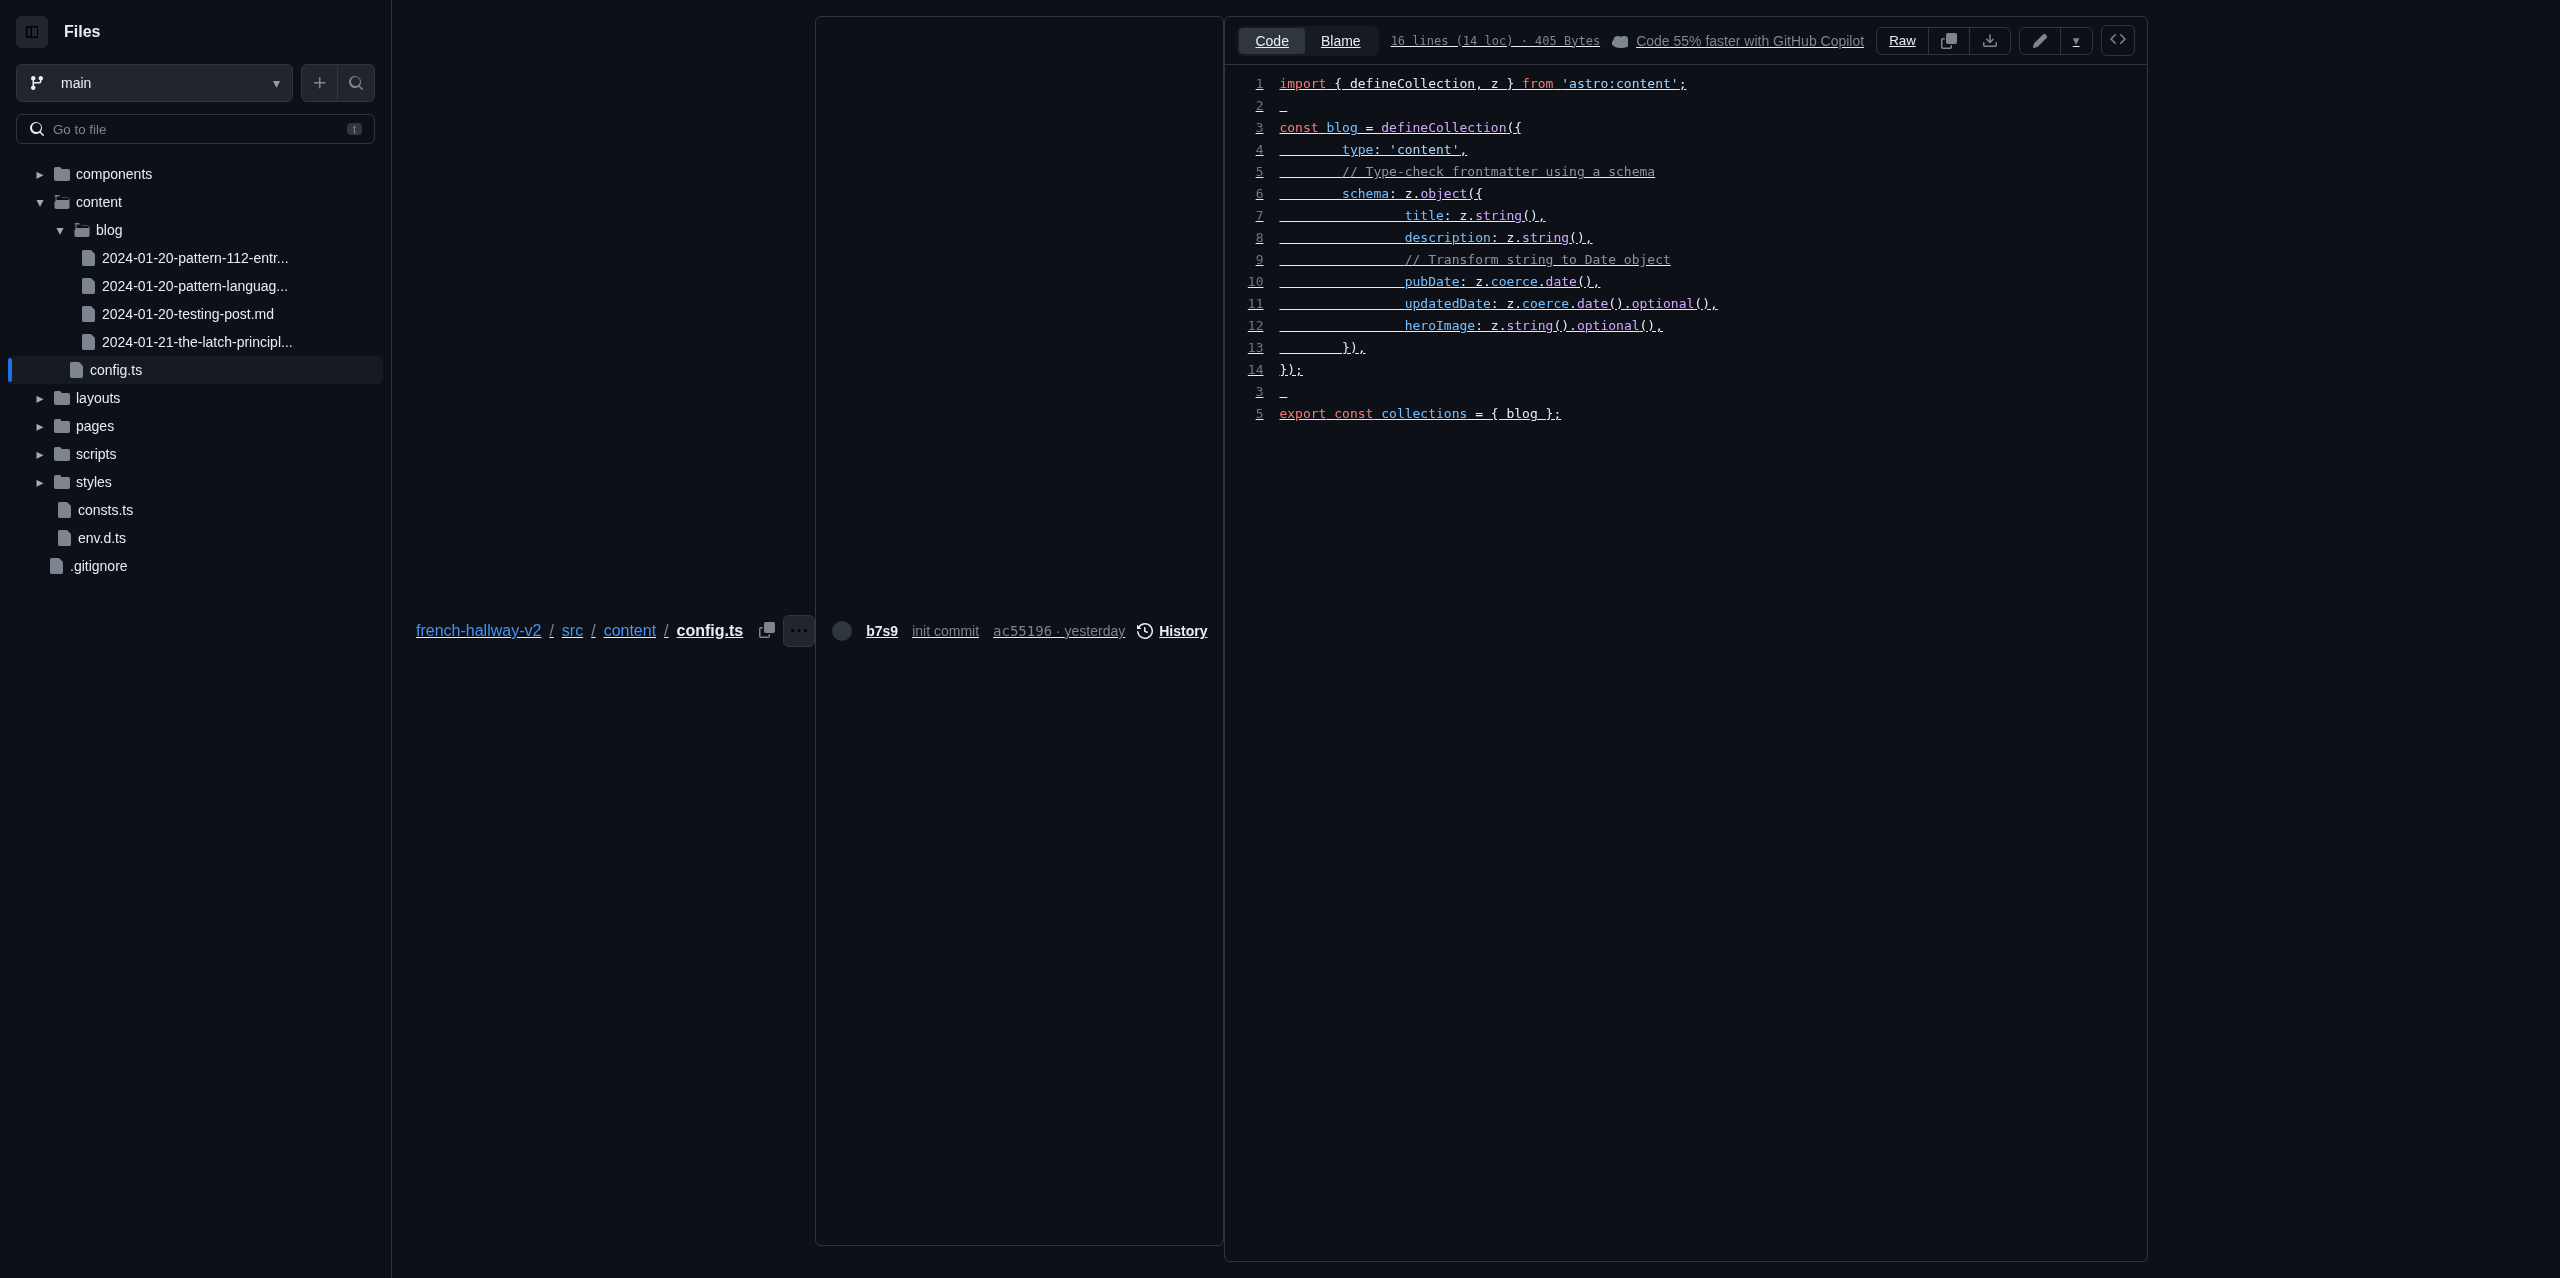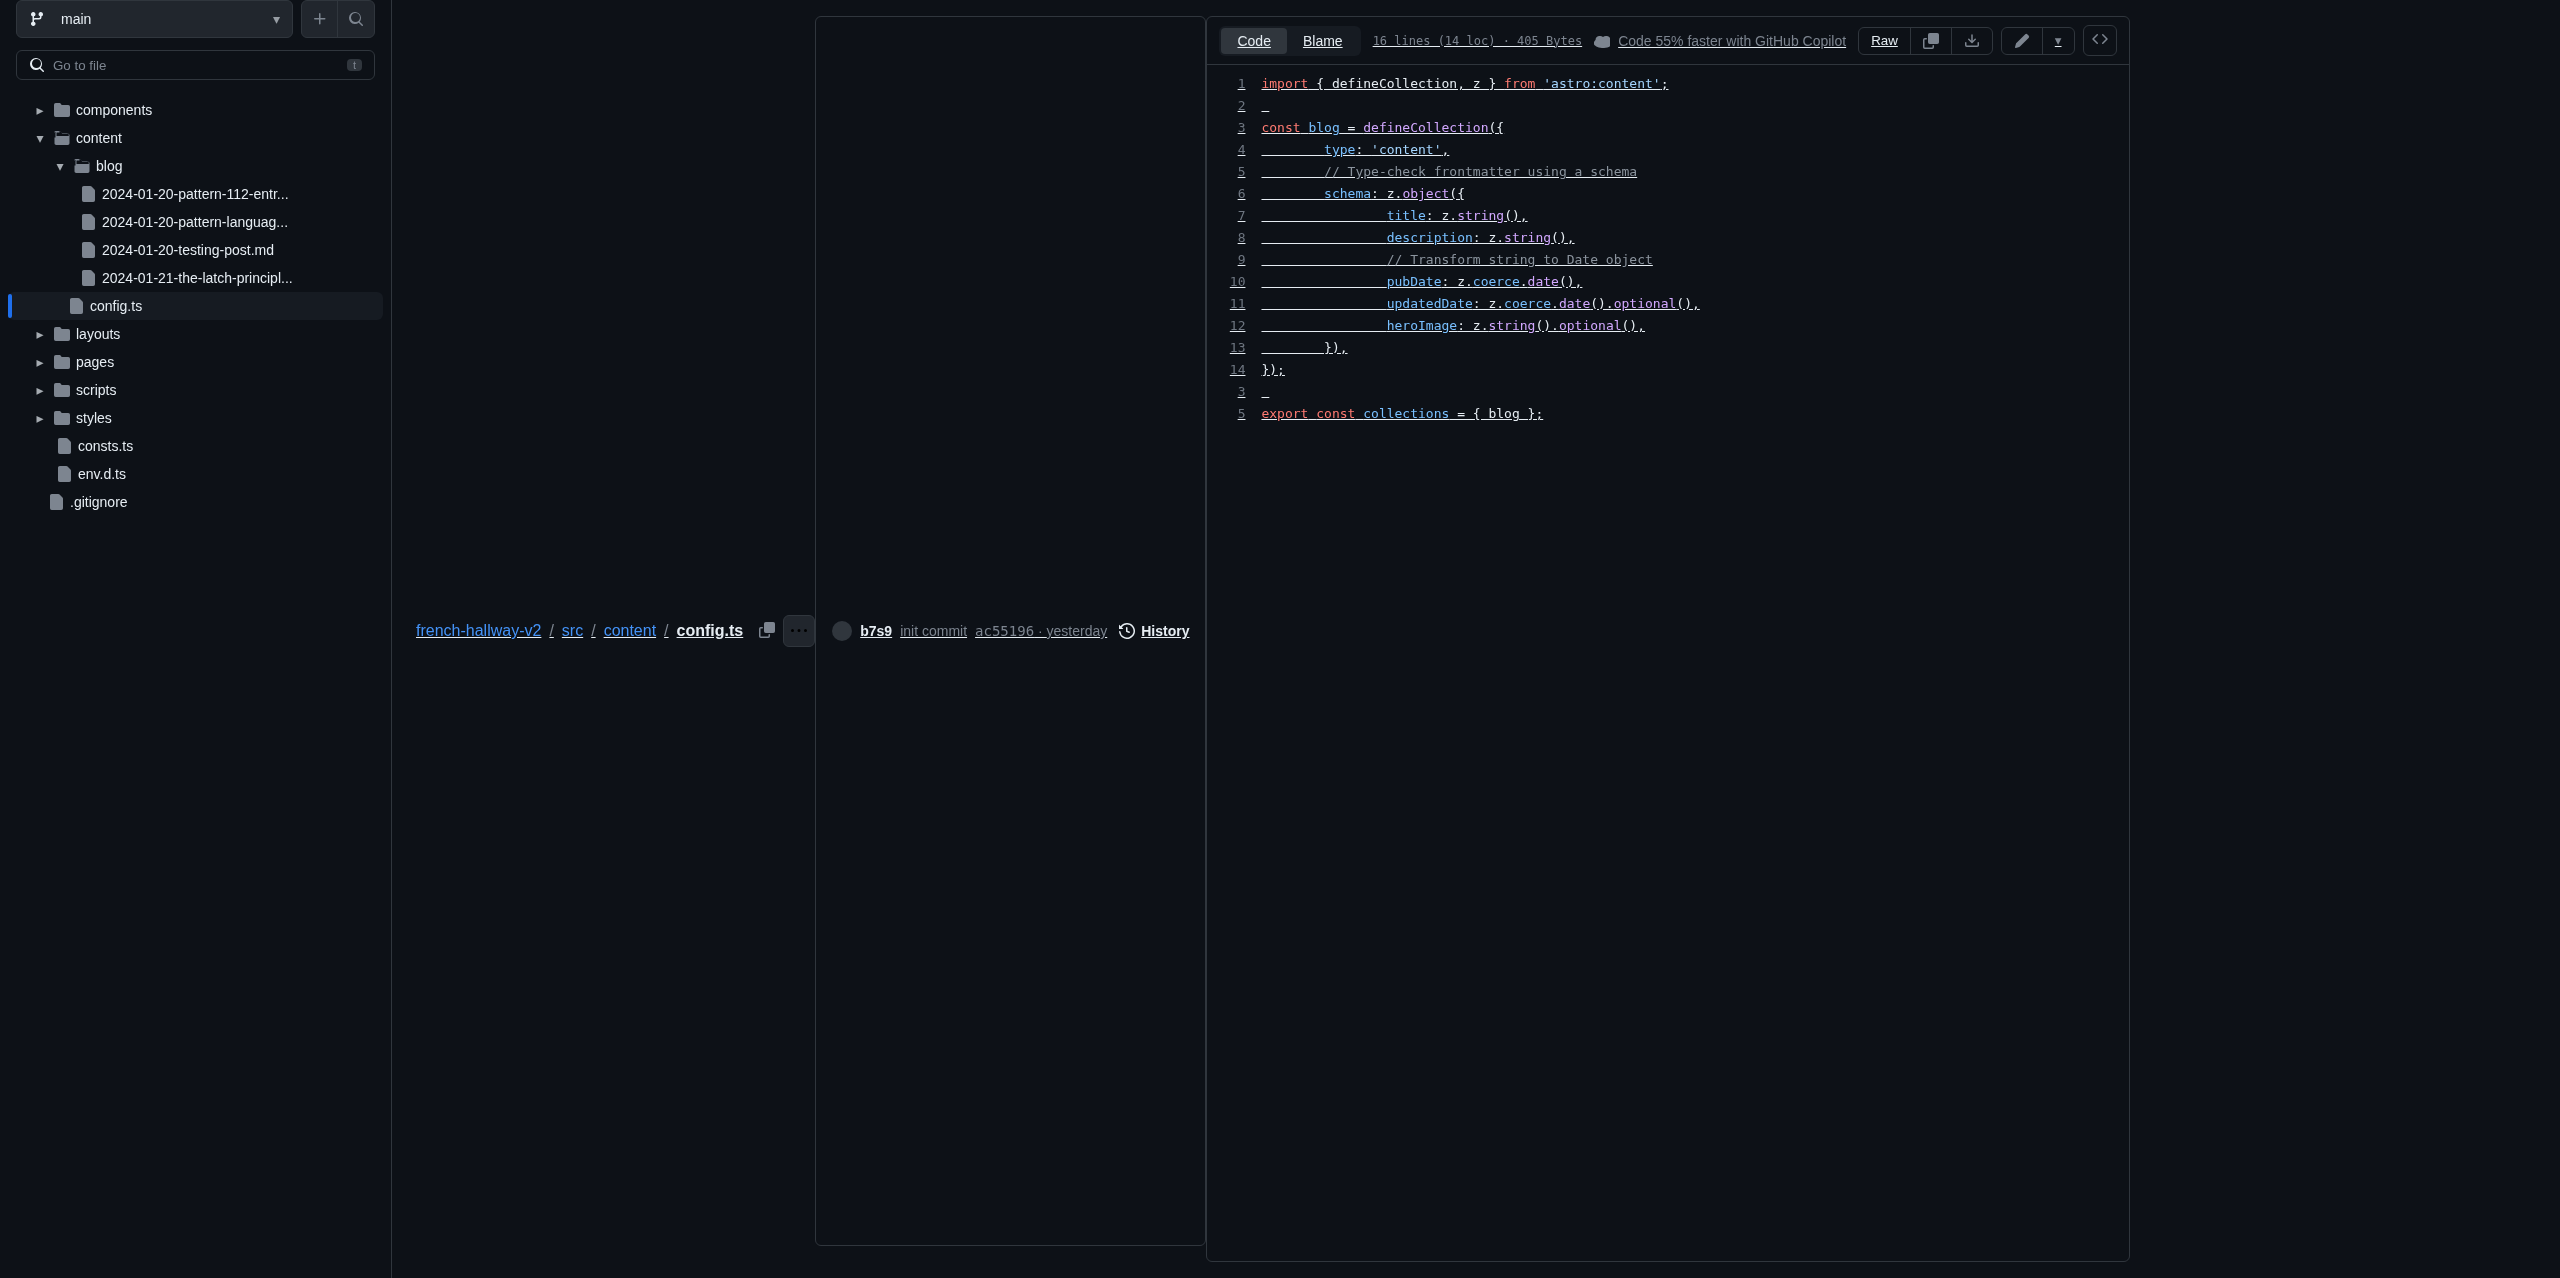--- a/index.html
+++ b/index.html
@@ -177,21 +177,21 @@
       cursor: pointer;
     }
     
     
     .commit-bar {
       border: 1px solid #30363d;
       border-radius: 6px;
       padding: 12px 16px;
       display: flex;
       align-items: center;
-      gap: 8px;
+      gap: 14px;
       margin-bottom: 16px;
     }
     .avatar {
       width: 20px;
       height: 20px;
       border-radius: 50%;
       background: #30363d;
     }
     .commit-bar .author { font-weight: 600; }
     .commit-bar .message { color: #7d8590; }
@@ -293,20 +293,28 @@
     .str { color: #a5d6ff; }
     .prop { color: #79c0ff; }
     .comment { color: #8b949e; }
     
     svg { fill: currentColor; }
   </style>
 </head>
 <body>
 
 <div class="sidebar">
+  <div class="sidebar-header">
+    <button class="collapse-btn">
+      <svg width="16" height="16" viewBox="0 0 16 16">
+          <path d="M2 2.75A.75.75 0 0 1 2.75 2h10.5a.75.75 0 0 1 .75.75v10.5a.75.75 0 0 1-.75.75H2.75a.75.75 0 0 1-.75-.75Zm1.5.75v9h3v-9Zm4.5 0v9h5v-9Z"></path>
+        </svg>
+    </button>
+    <span class="sidebar-title">Files</span>
+  </div>
 
   <div class="sidebar-controls">
     <div class="branch-select">
       <svg width="16" height="16" viewBox="0 0 16 16">
           <path d="M9.5 3.25a2.25 2.25 0 1 1 3 2.122V6A2.5 2.5 0 0 1 10 8.5H6a1 1 0 0 0-1 1v1.128a2.251 2.251 0 1 1-1.5 0V5.372a2.25 2.25 0 1 1 1.5 0v1.836A2.5 2.5 0 0 1 6 7h4a1 1 0 0 0 1-1v-.628A2.25 2.25 0 0 1 9.5 3.25Z"></path>
         </svg>
       <span>main</span>
       <span class="caret">▾</span>
     </div>
     <div class="icon-btn-group">

